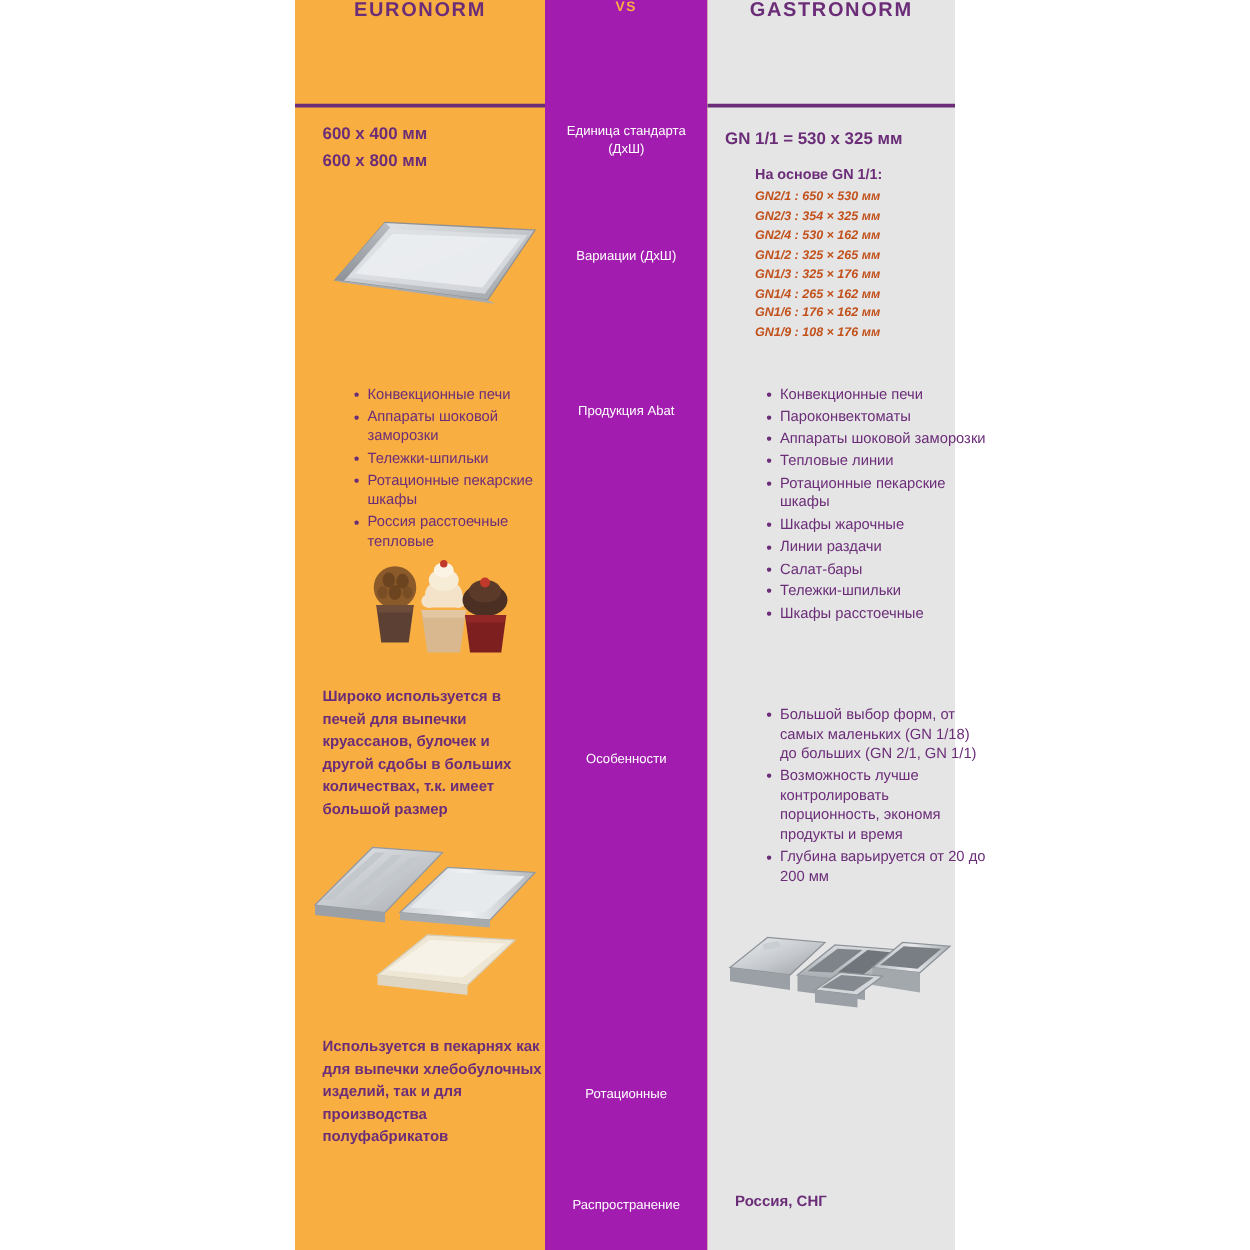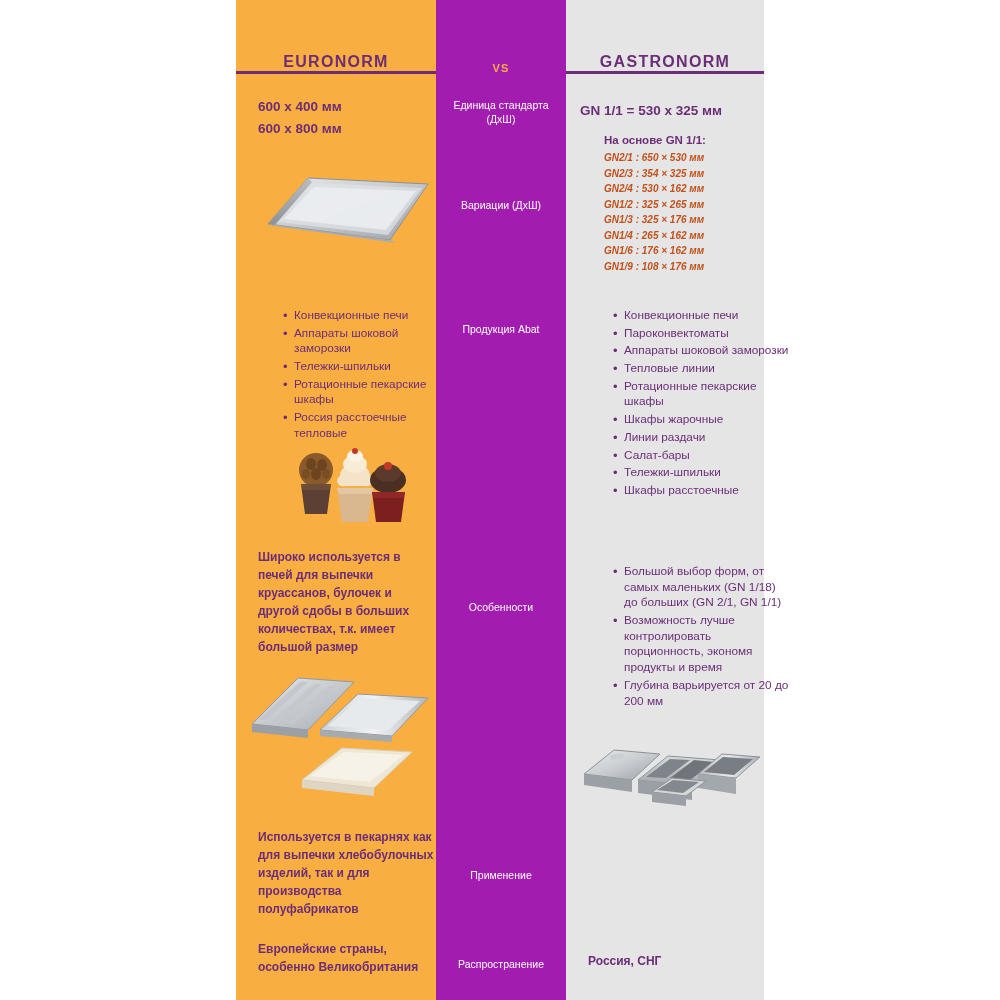--- a/index.html
+++ b/index.html
@@ -34,23 +34,23 @@
     position: relative;
   }
   .col-right {
     width: 198px;
     background: #e5e5e5;
     position: relative;
   }
 
   
   .hdr {
-    height: 74px;
+    height: 86px;
     display: flex;
-    align-items: flex-end;
+    align-items: flex-start;
     justify-content: center;
     box-sizing: border-box;
   }
   .hdr-left, .hdr-right {
     border-bottom: 3px solid #6b2d78;
   }
   .hdr-title {
     color: #6b2d78;
     font-size: 16px;
     letter-spacing: 1.3px;
@@ -217,40 +217,39 @@
         <polygon points="74,62 146,68 146,74 74,68" fill="#a6abb0"></polygon>
 
         <polygon points="56,112 96,80 166,84 128,120" fill="#efe7d6" stroke="#d6cdb9" stroke-width="1"></polygon>
         <polygon points="64,108 98,84 158,87 124,114" fill="#f7f2e7"></polygon>
         <polygon points="56,112 128,120 128,128 56,120" fill="#ded5c2"></polygon>
       </svg>
     </div>
 
     <div class="abs txt-purple txt-bold" style="left:22px; top:828px; width:176px; font-size:12px; line-height:1.5;">Используется в пекарнях как для выпечки хлебобулочных изделий, так и для производства полуфабрикатов</div>
 
-    <div class="abs txt-purple txt-bold" style="left:22px; top:940px; width:176px; font-size:12px; line-height:1.5;">Европейские страны, особенно Великобритания</div>
   </div>
 
   <div class="col-mid">
     <div class="hdr">
       <span class="hdr-vs">VS</span>
     </div>
 
     <div class="abs mid-label" style="left:0; right:0; top:98px;">
       <div>Единица стандарта</div>
       <div>(ДхШ)</div>
     </div>
 
     <div class="abs mid-label" style="left:0; right:0; top:198px;">Вариации (ДхШ)</div>
 
     <div class="abs mid-label" style="left:0; right:0; top:322px;">Продукция Abat</div>
 
     <div class="abs mid-label" style="left:0; right:0; top:600px;">Особенности</div>
 
-    <div class="abs mid-label" style="left:0; right:0; top:868px;">Применение</div>
+    <div class="abs mid-label" style="left:0; right:0; top:868px;">Ротационные</div>
 
     <div class="abs mid-label" style="left:0; right:0; top:957px;">Распространение</div>
   </div>
 
   <div class="col-right">
     <div class="hdr hdr-right">
       <span class="hdr-title">GASTRONORM</span>
     </div>
 
     <div class="abs unit-big" style="left:14px; top:100px; width:176px;">GN 1/1 = 530 x 325 мм</div>

